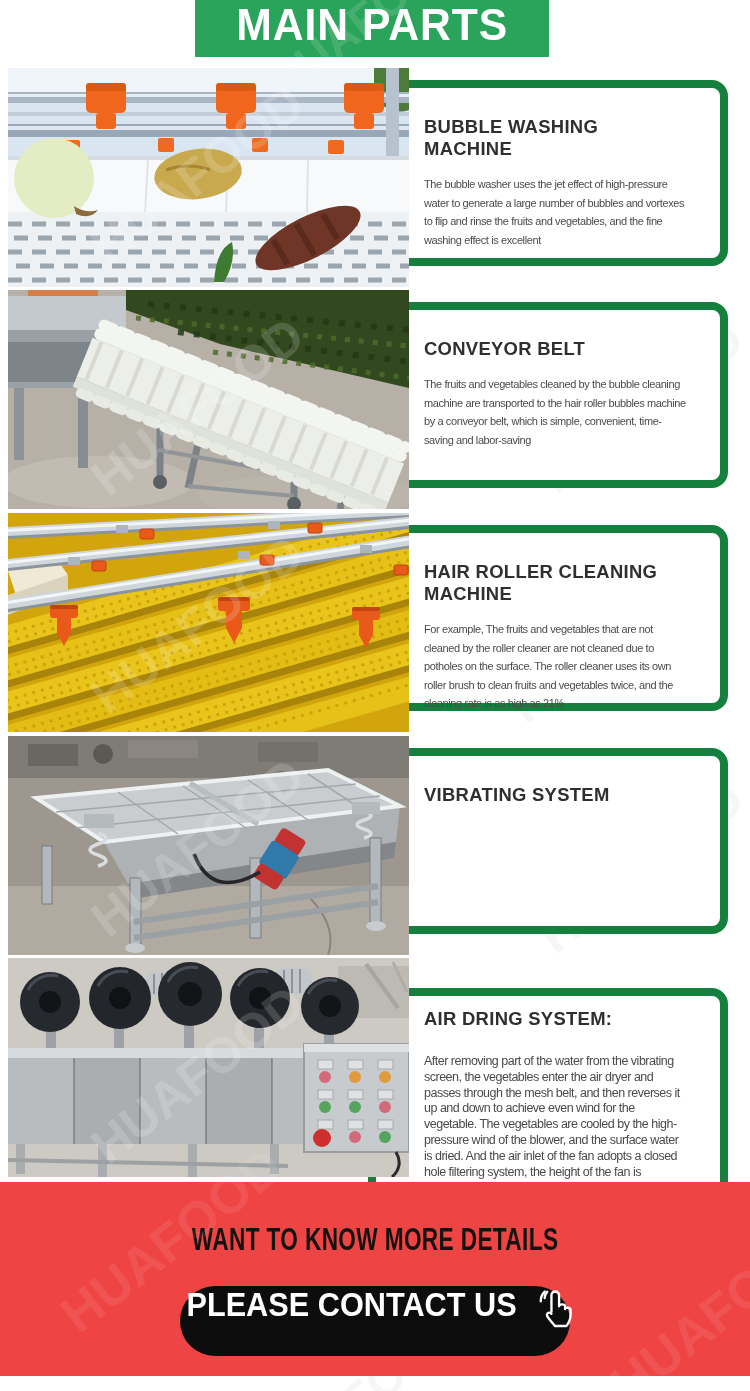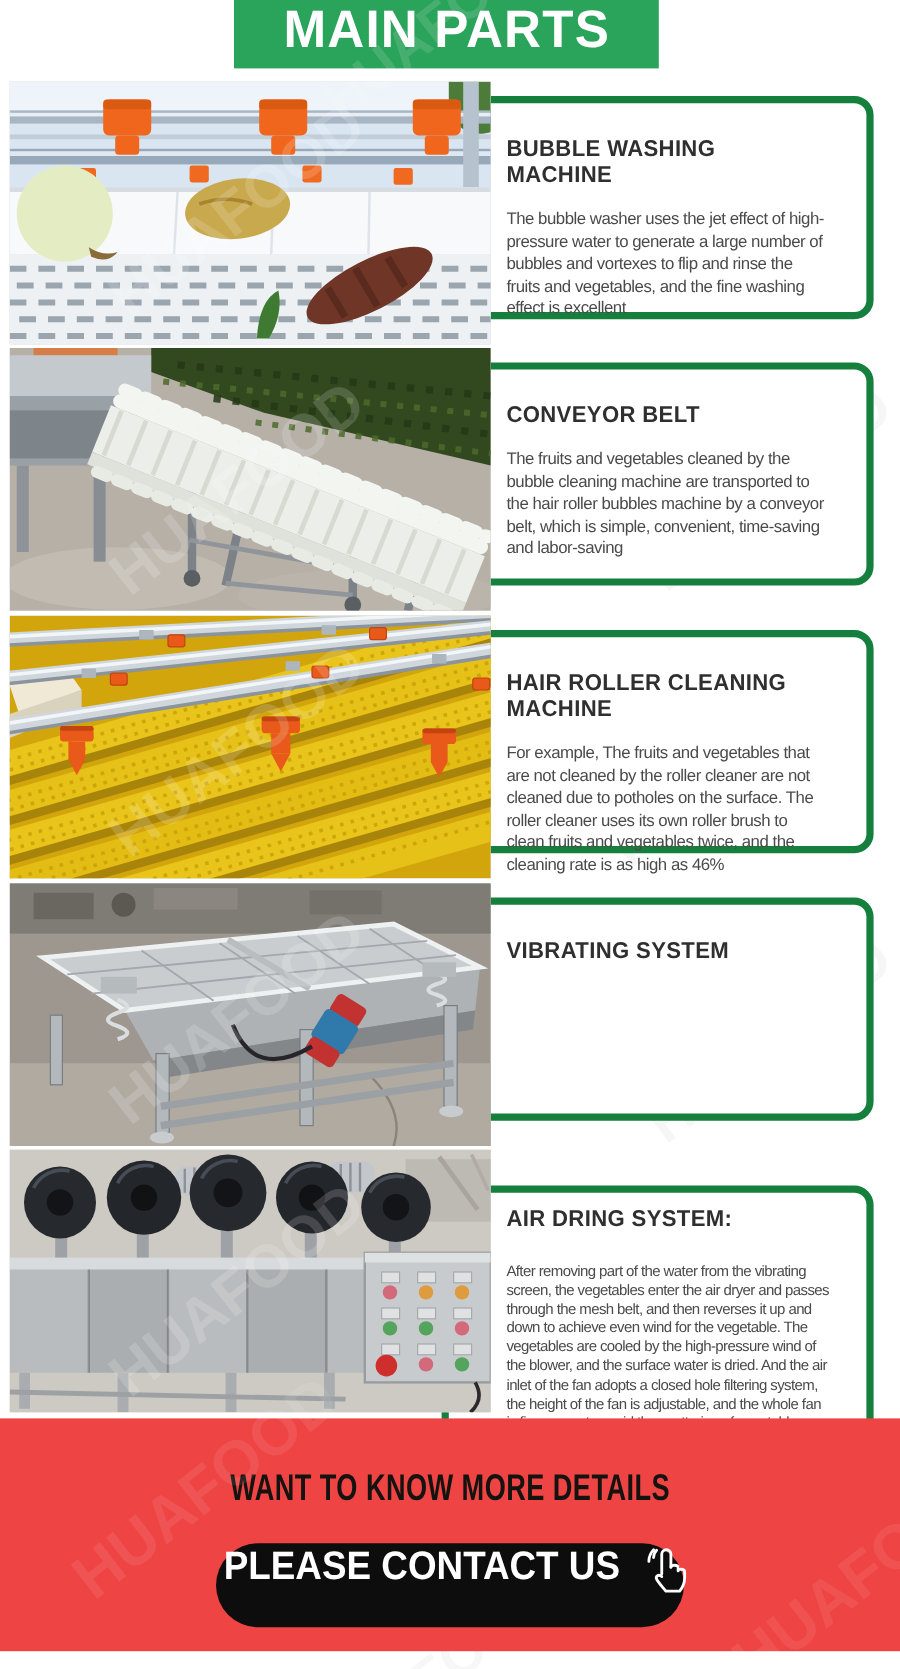--- a/index.html
+++ b/index.html
@@ -7,27 +7,27 @@
   .page { position:relative; width:750px; height:1391px; background:#ffffff; overflow:hidden; }
 
   
   .header { position:absolute; top:0; left:195px; width:354px; height:57px;
             background:#2aa35b; display:flex; justify-content:center; z-index:2; }
   .header-title { color:#ffffff; font-size:44px; font-weight:bold; letter-spacing:1px; transform:scaleX(0.97); }
 
   
   .row { position:absolute; left:0; width:750px; height:219px; }
   .card { position:absolute; left:368px; top:12px; width:360px; height:186px;
-          box-sizing:border-box; background:#ffffff; border:6px solid #15803d;
+          box-sizing:border-box; background:#ffffff; border:8px solid #15803d;
           border-radius:16px; padding:28px 31px 10px 48px; z-index:1; }
   .card.tall { top:30px; height:216px; padding-top:12px; }
   .card-title { margin:0 0 15px 0; font-size:19px; font-weight:bold; color:#2f2f2f;
                 letter-spacing:0.3px; transform:scaleX(0.97); transform-origin:left; }
   .card.tall .card-title { margin-bottom:3px; }
-  .card-text { margin:0; font-size:14px; line-height:18.5px; letter-spacing:-0.4px; color:#4a4a4a; }
+  .card-text { margin:0; font-size:11px; line-height:18.5px; letter-spacing:-0.4px; color:#4a4a4a; }
   .card.tall .card-text { font-size:12.5px; line-height:15.8px; letter-spacing:-0.5px;margin-top:24px; }
 
   .photo { position:absolute; left:8px; top:0; width:401px; height:219px; margin:0;
            z-index:2; overflow:hidden; background:#d8d8d8; }
   .photo svg { display:block; }
 
   
   .footer { position:absolute; left:0; top:1182px; width:750px; height:194px;
             background:#ef4444; display:flex; flex-direction:column; align-items:center; z-index:2; }
   .footer-heading { display:inline-block; margin-top:36px; font-size:31px; font-weight:bold;
@@ -175,21 +175,21 @@
           <line x1="10" y1="60" x2="332" y2="60" stroke="#e8ebe4" stroke-width="10" stroke-dasharray="9 9" stroke-linecap="round"></line>
         </g>
         <text class="wm-svg" x="200" y="130" font-size="50" text-anchor="middle" transform="rotate(-38 200 130)">HUAFOOD</text>
       </svg>
     </figure>
   </section>
 
   <section class="row" style="top:513px;">
     <div class="card">
       <h3 class="card-title">HAIR ROLLER CLEANING MACHINE</h3>
-      <p class="card-text">For example, The fruits and vegetables that are not cleaned by the roller cleaner are not cleaned due to potholes on the surface. The roller cleaner uses its own roller brush to clean fruits and vegetables  twice, and the cleaning rate is as high as 46%</p>
+      <p class="card-text">For example, The fruits and vegetables that are not cleaned by the roller cleaner are not cleaned due to potholes on the surface. The roller cleaner uses its own roller brush to clean fruits and vegetables  twice, and the cleaning rate is as high as 21%</p>
     </div>
     <figure class="photo">
       <svg viewBox="0 0 401 219" width="401" height="219" preserveAspectRatio="none">
         <rect width="401" height="219" fill="#d1a50b"></rect>
         <g transform="rotate(-16 200 140)">
           <rect x="-70" y="58" width="560" height="24" rx="12" fill="#e9c51b"></rect>
             <rect x="-70" y="79" width="560" height="7" fill="#a8840a"></rect>
           <rect x="-70" y="90" width="560" height="24" rx="12" fill="#e6c117"></rect>
             <rect x="-70" y="111" width="560" height="7" fill="#a8840a"></rect>
           <rect x="-70" y="122" width="560" height="24" rx="12" fill="#e9c51b"></rect>

